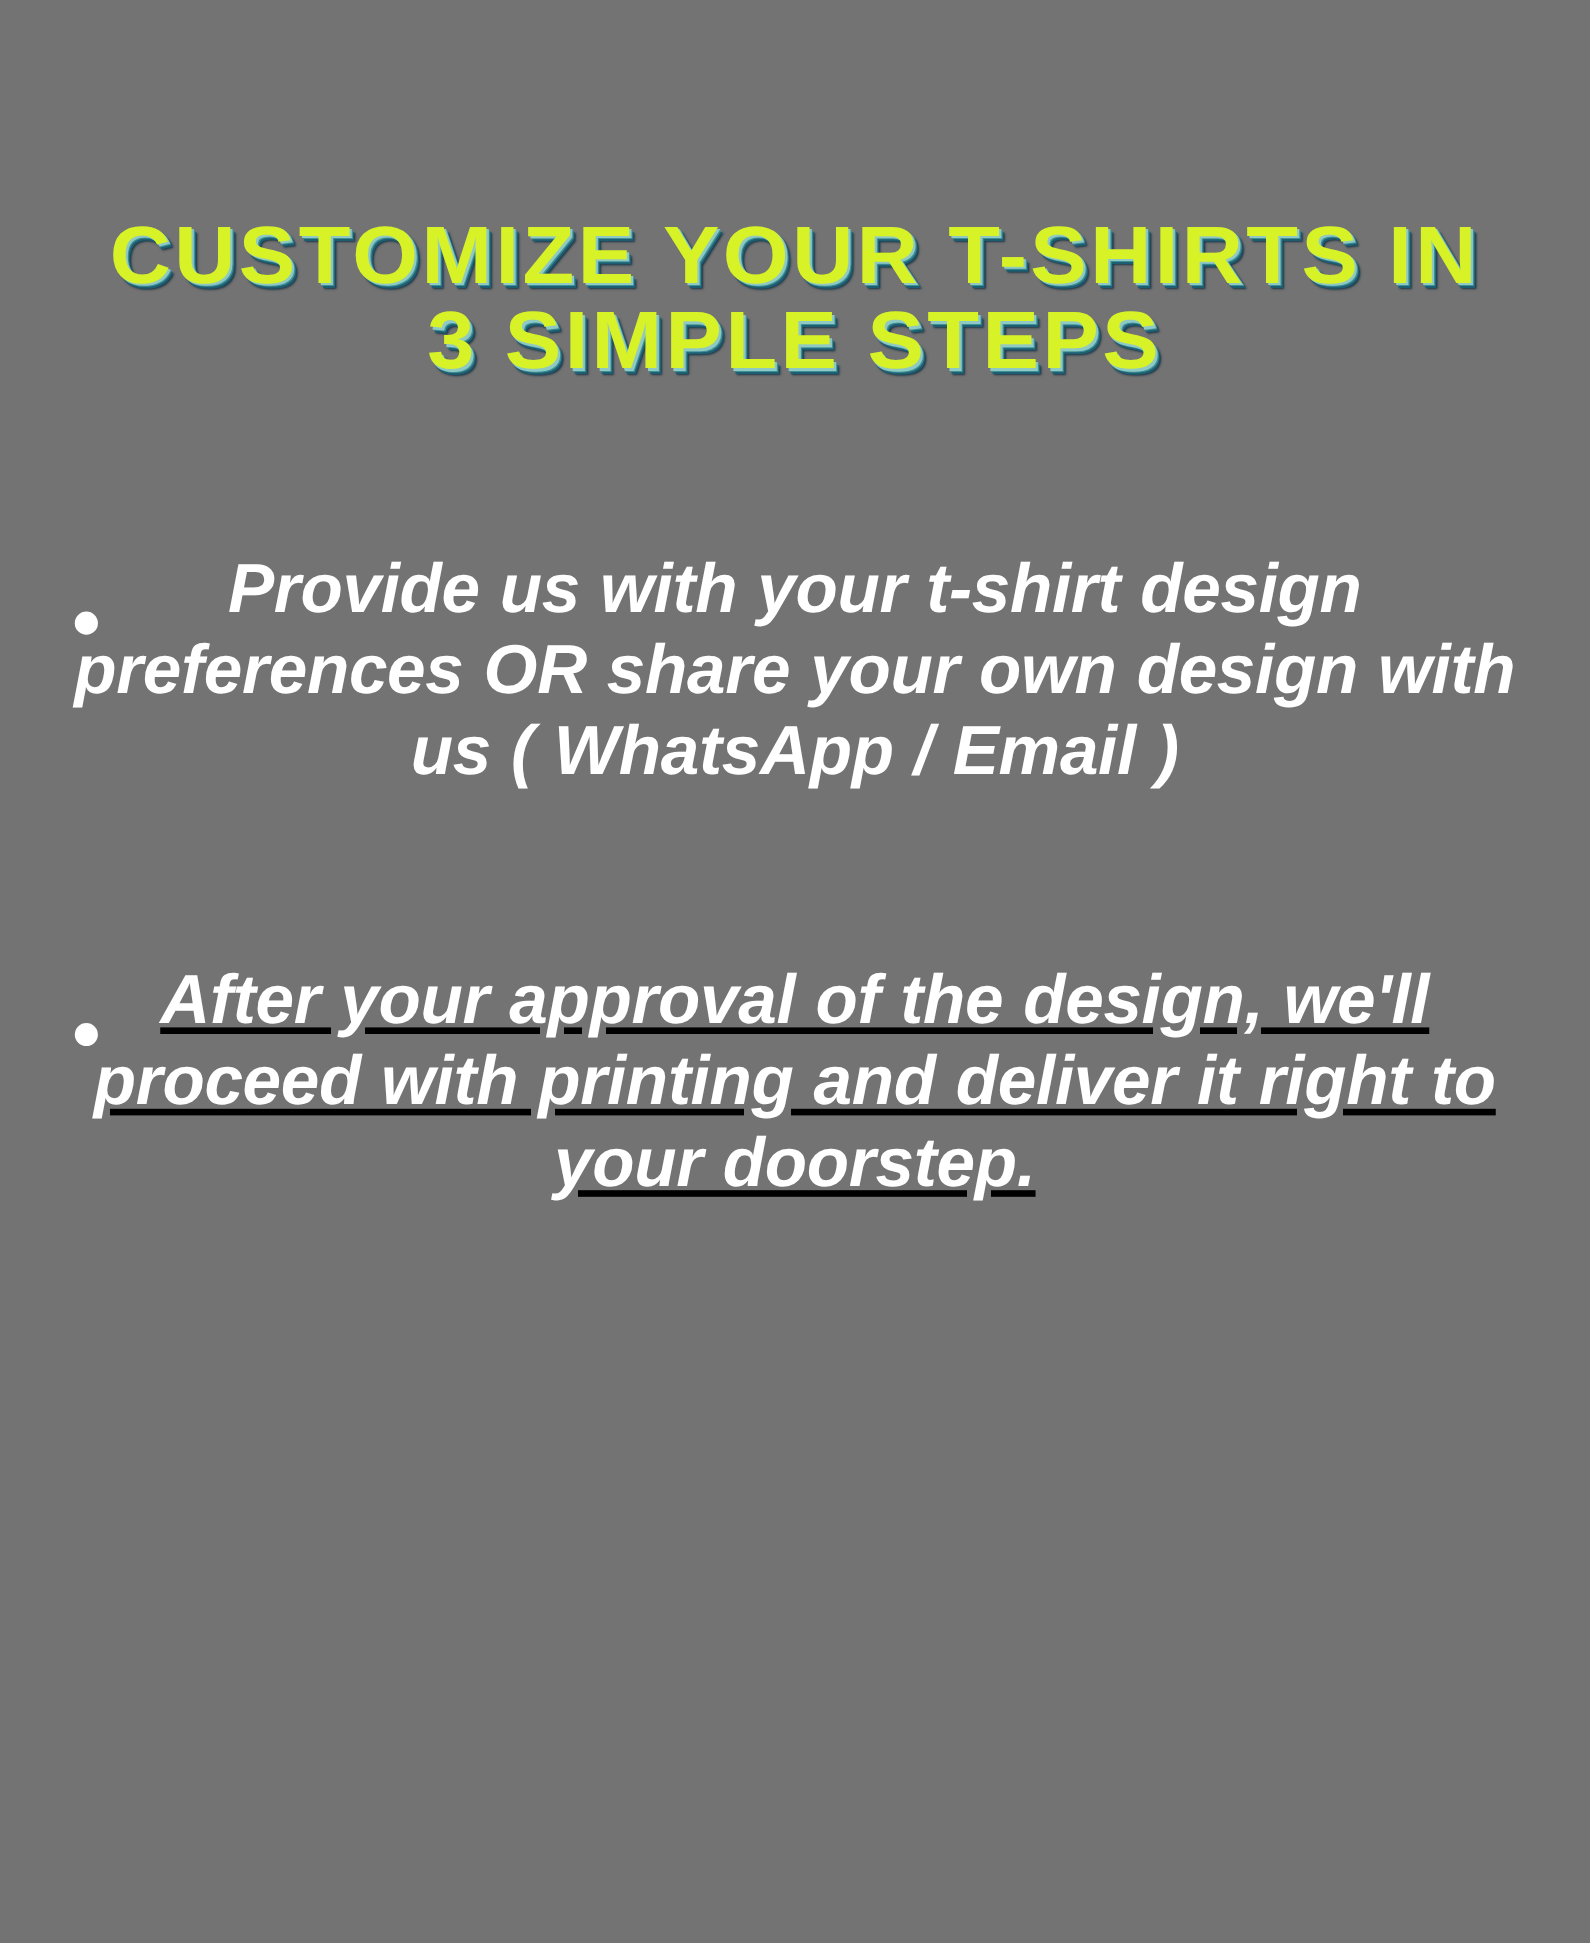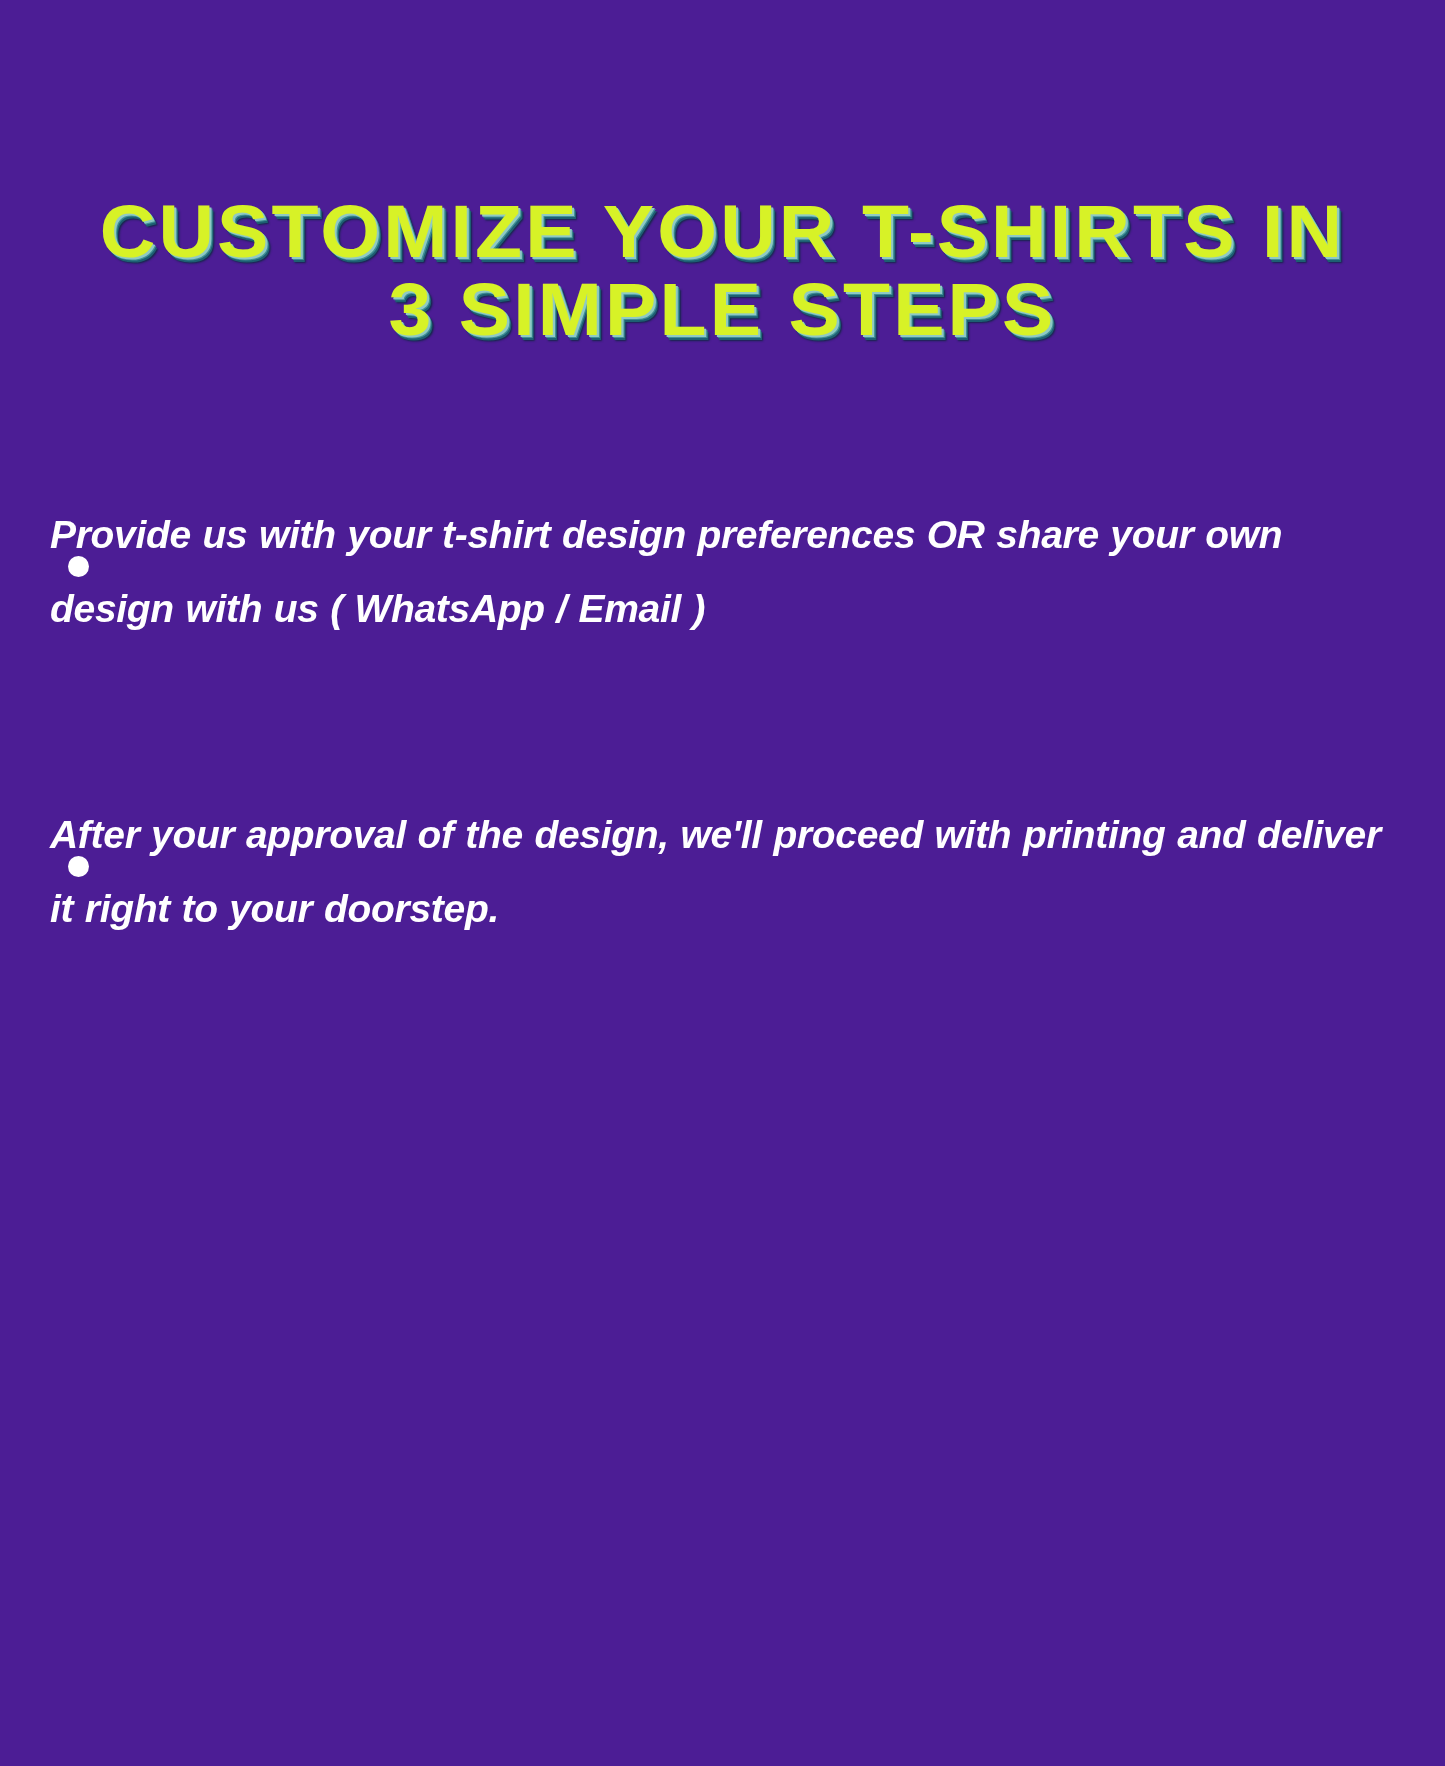--- a/index.html
+++ b/index.html
@@ -12,21 +12,21 @@
     height: 1766px;
     overflow: hidden;
     font-family: "Liberation Sans", sans-serif;
     -webkit-font-smoothing: antialiased;
   }
 
   .poster {
     position: relative;
     width: 1445px;
     height: 1766px;
-    background: #4c1d95;
+    background: #737373;
     box-sizing: border-box;
   }
 
   
   .title-block {
     position: absolute;
     top: 196px;
     left: 0;
     width: 1445px;
     text-align: center;
@@ -65,42 +65,42 @@
     box-sizing: border-box;
     list-style: none;
     margin: 0;
   }
 
   .step {
     position: relative;
     margin: 0 0 146px 0;
     padding-left: 0;
   }
-  .step:last-child { margin-bottom: 0; }
+  .step:last-child { margin-bottom: 0; text-decoration: underline; }
 
   .bullet {
     position: absolute;
     left: 34px;
     top: 58px;
     width: 21px;
     height: 21px;
     border-radius: 50%;
     background: #ffffff;
   }
 
   .step-text {
     display: block;
     margin: 0;
     padding: 0 16px;
-    text-align: left;
+    text-align: center;
     color: #ffffff;
     font-family: "Liberation Sans", sans-serif;
     font-style: italic;
     font-weight: 700;
-    font-size: 39px;
+    font-size: 63px;
     line-height: 74px;
     letter-spacing: -0.3px;
     word-spacing: 1px;
   }
 
   
   .step-1 { margin-bottom: 152px; }
   .step-2 { margin-bottom: 150px; }
 </style>
 </head>

